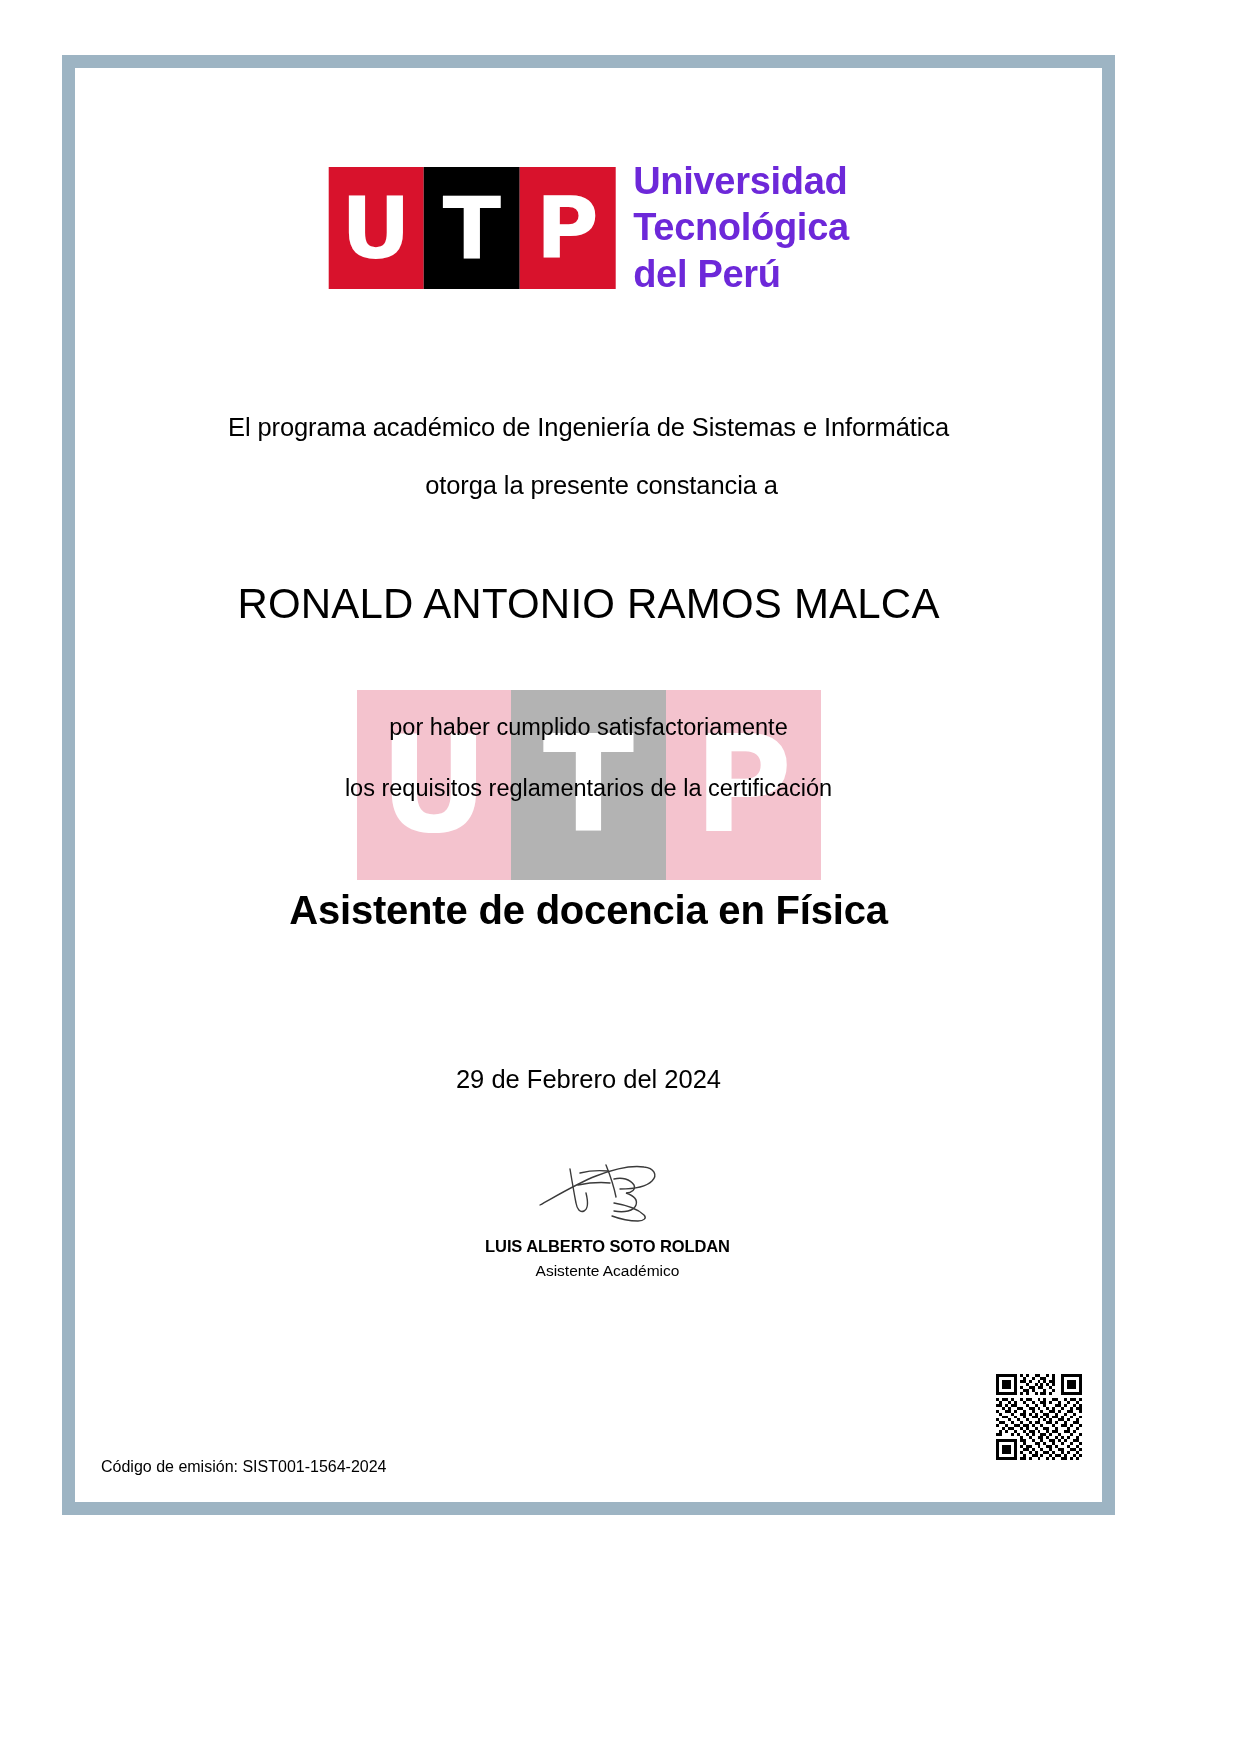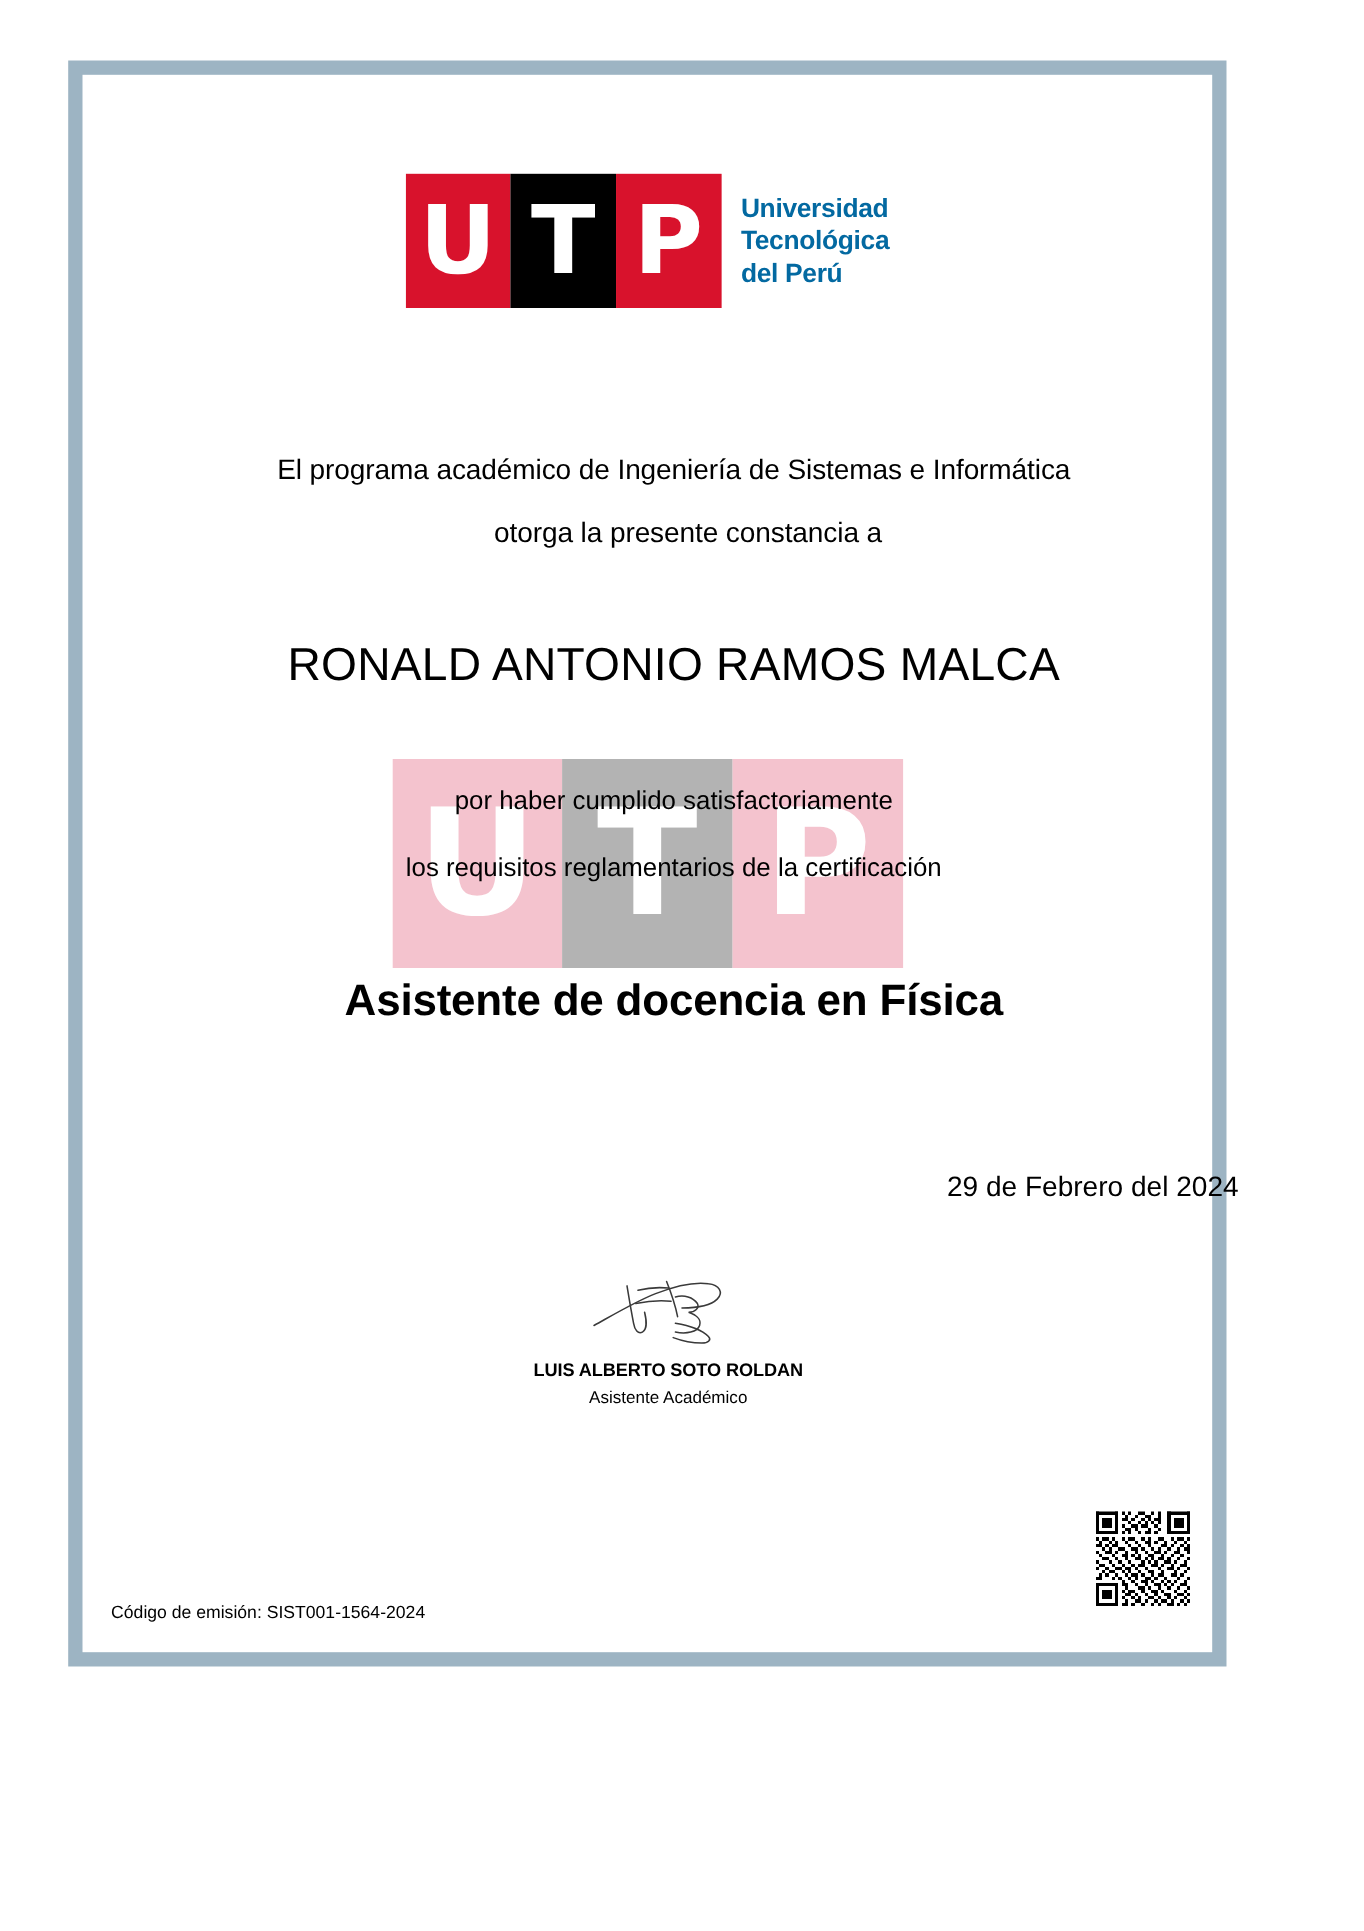--- a/index.html
+++ b/index.html
@@ -68,23 +68,23 @@
     font-size: 86px;
     line-height: 1;
     letter-spacing: 0;
   }
   .logo-cell.red { background: #d8122c; }
   .logo-cell.black { background: #000000; }
   .logo-text {
     margin-left: 18px;
     font-family: "Liberation Sans", sans-serif;
     font-weight: bold;
-    font-size: 24px;
+    font-size: 38px;
     line-height: 1.22;
-    color: #0369a1;
+    color: #6d28d9;
     letter-spacing: -0.3px;
   }
 
   
   .watermark {
     position: absolute;
     left: 50%;
     transform: translateX(-50%);
     top: 622px;
     display: flex;
@@ -113,21 +113,20 @@
     position: absolute;
     left: 0;
     top: 0;
     width: 100%;
     z-index: 2;
   }
   .line {
     position: absolute;
     width: 100%;
     text-align: center;
-    padding-left: 24px;
   }
   .intro1 {
     top: 345px;
     font-size: 25.5px;
     letter-spacing: -0.1px;
   }
   .intro2 {
     top: 403px;
     font-size: 25.5px;
     letter-spacing: -0.1px;
@@ -149,21 +148,20 @@
   }
   .course {
     top: 820px;
     font-size: 40px;
     font-weight: bold;
     letter-spacing: -0.2px;
   }
   .date {
     top: 997px;
     font-size: 25.5px;
-    text-align: right;
   }
 
   
   .signature-area {
     position: absolute;
     left: 0;
     top: 1075px;
     width: 100%;
     text-align: center;
     z-index: 2;

